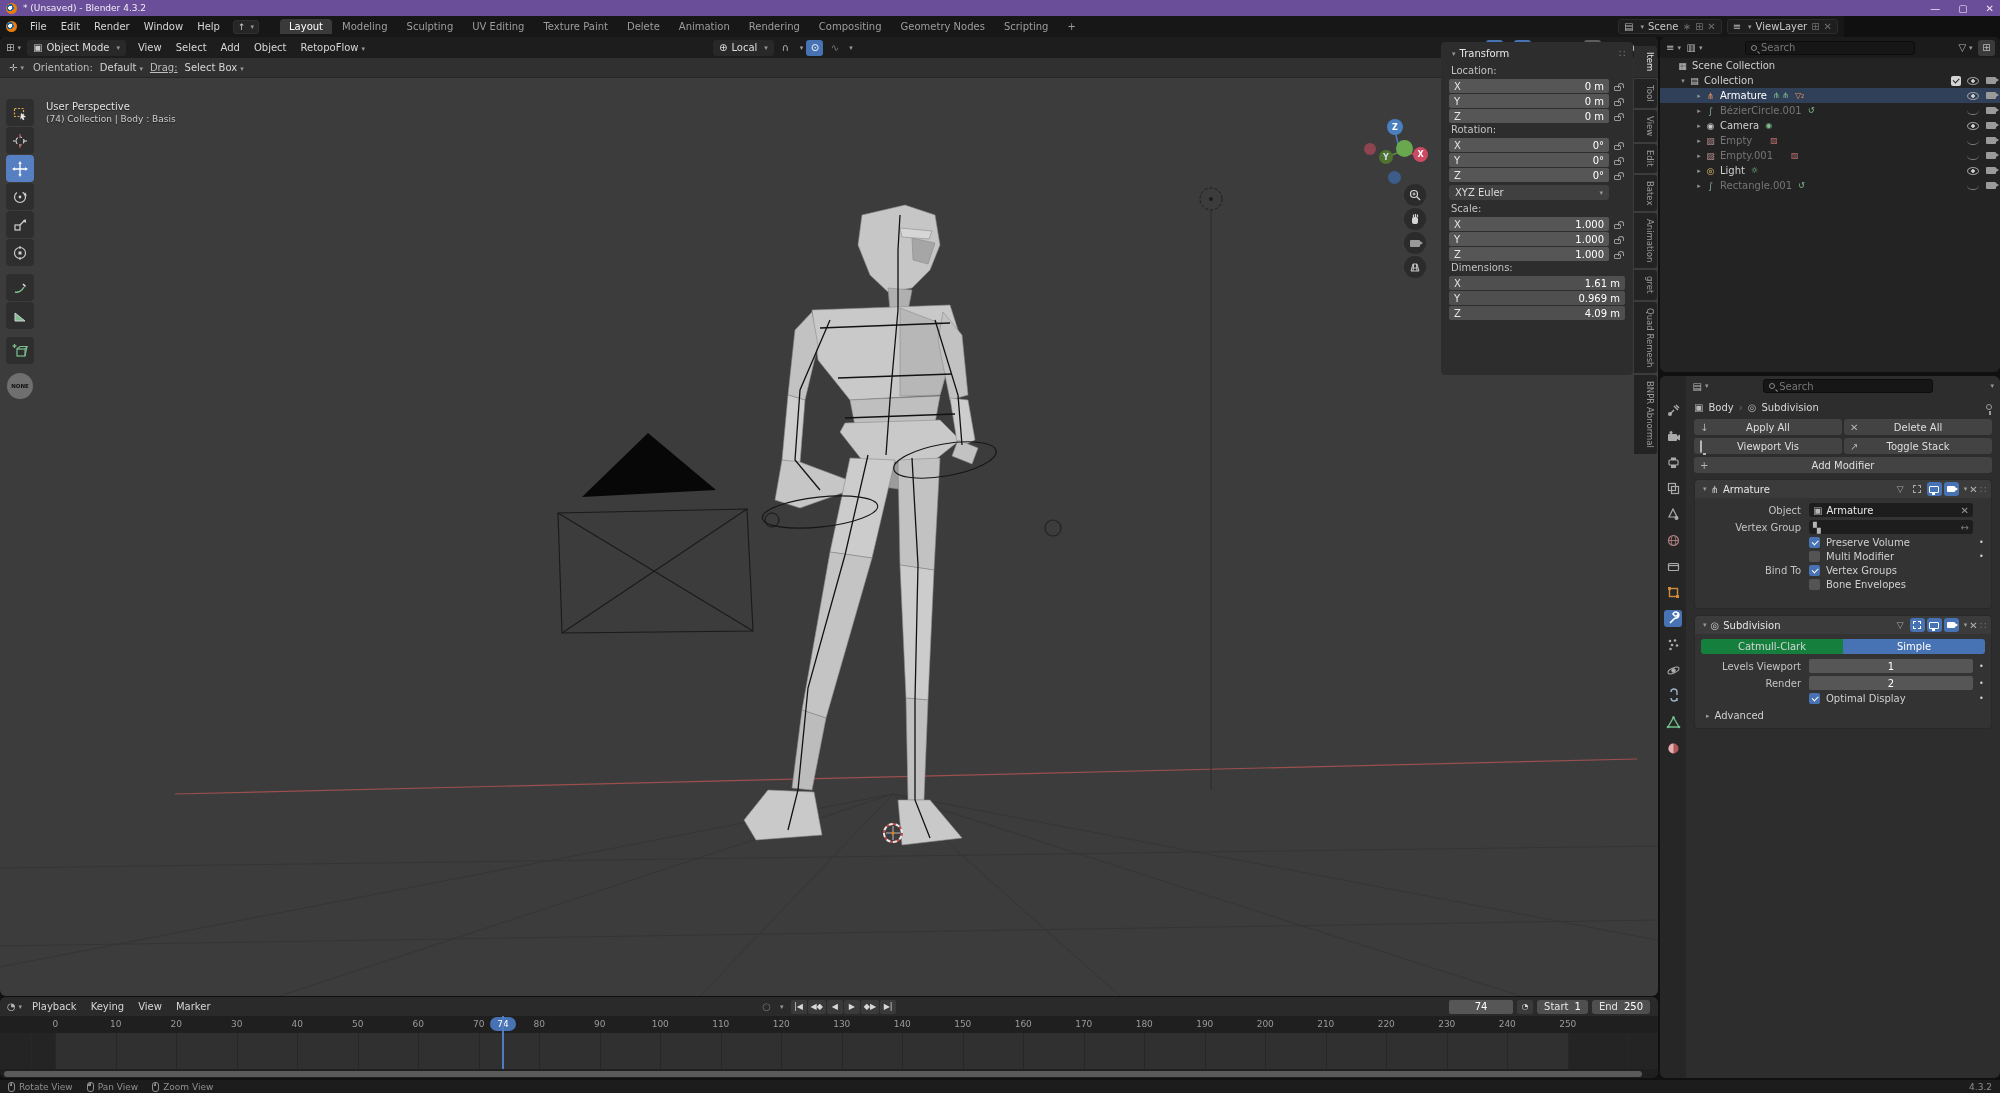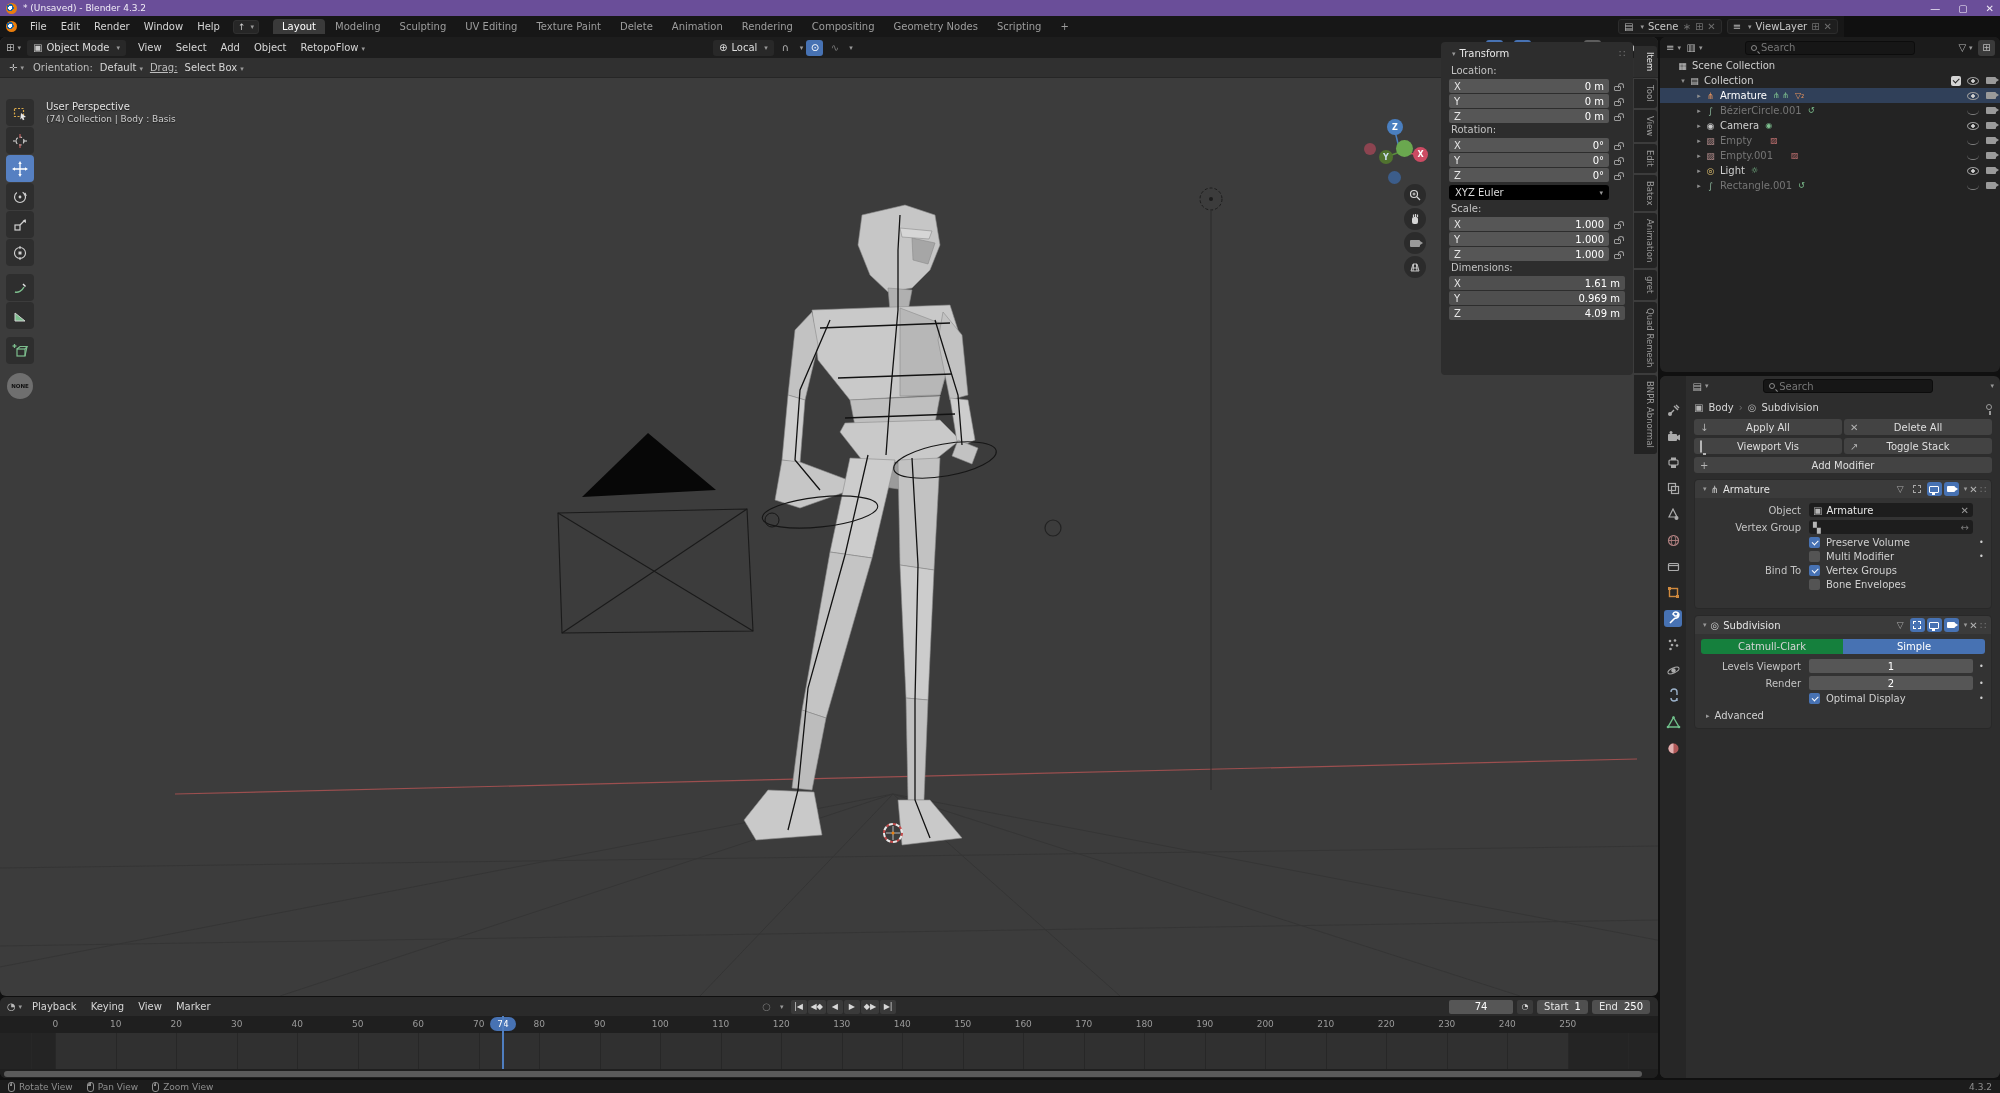--- a/index.html
+++ b/index.html
@@ -44,21 +44,21 @@
   #npanel{left:1441px;top:42px;width:192px;height:333px;background:#2d2d2d;border-radius:4px;padding:6px 8px;position:absolute;z-index:6;}
   .nhead{display:flex;align-items:center;color:#e8e8e8;margin-bottom:6px;}
   .nlabel{color:#c3c3c3;margin:1px 0 3px 2px;}
   .nrow{display:flex;align-items:center;margin-bottom:1px;}
   .nfield{flex:1;height:14px;background:#565656;border-radius:2px;display:flex;align-items:center;padding:0 5px;}
   .nfield .ax{color:#e6e6e6;width:12px;}
   .nfield .vv{margin-left:auto;color:#fff;}
   .lockw{width:16px;display:flex;justify-content:center;}
   .lock{width:7px;height:5px;border:1px solid #9a9a9a;border-radius:1px;position:relative;margin-top:4px;}
   .lock::before{content:"";position:absolute;top:-4px;left:3px;width:4px;height:4px;border:1px solid #9a9a9a;border-bottom:none;border-radius:3px 3px 0 0;}
-  .euler{height:15px;background:#000000;border-radius:3px;display:flex;align-items:center;padding:0 6px;color:#dcdcdc;margin:2px 0;}
+  .euler{height:15px;background:#404040;border-radius:3px;display:flex;align-items:center;padding:0 6px;color:#dcdcdc;margin:2px 0;}
   .nrow.dims .nfield{background:#4f4f4f;}
   
   #ntabs{left:1634px;top:46px;width:23px;display:flex;flex-direction:column;gap:2px;position:absolute;z-index:6;}
   .ntab{writing-mode:vertical-rl;padding:6px 2px;background:#232323;color:#9a9a9a;font-size:8.5px;border-radius:0 3px 3px 0;text-align:center;}
   .ntab.active{background:#2d2d2d;color:#eaeaea;}
   
   #outliner{left:1660px;top:37px;width:340px;height:335px;background:#232323;border-radius:6px;overflow:hidden;}
   #ol-header{height:21px;background:#1b1b1b;display:flex;align-items:center;padding:0 5px;gap:4px;}
   .search{flex:1;max-width:170px;height:14px;background:#161616;border:1px solid #0c0c0c;border-radius:3px;display:flex;align-items:center;gap:4px;padding:0 5px;color:#777;}
   .mag{width:6px;height:6px;border:1.2px solid #8a8a8a;border-radius:50%;position:relative;flex:none;}
@@ -165,21 +165,21 @@
     <span class="menu-item">File</span>
         <span class="menu-item">Edit</span>
         <span class="menu-item">Render</span>
         <span class="menu-item">Window</span>
         <span class="menu-item">Help</span>
       </span>
     <span class="iconbtn">
         <span>↑</span>
         <span class="chev">▾</span>
       </span>
-    <span style="display:flex;margin-left:8px;">
+    <span style="display:flex;margin-left:15px;">
 
     <span class="wtab active">Layout</span>
         <span class="wtab">Modeling</span>
         <span class="wtab">Sculpting</span>
         <span class="wtab">UV Editing</span>
         <span class="wtab">Texture Paint</span>
         <span class="wtab">Delete</span>
         <span class="wtab">Animation</span>
         <span class="wtab">Rendering</span>
         <span class="wtab">Compositing</span>

